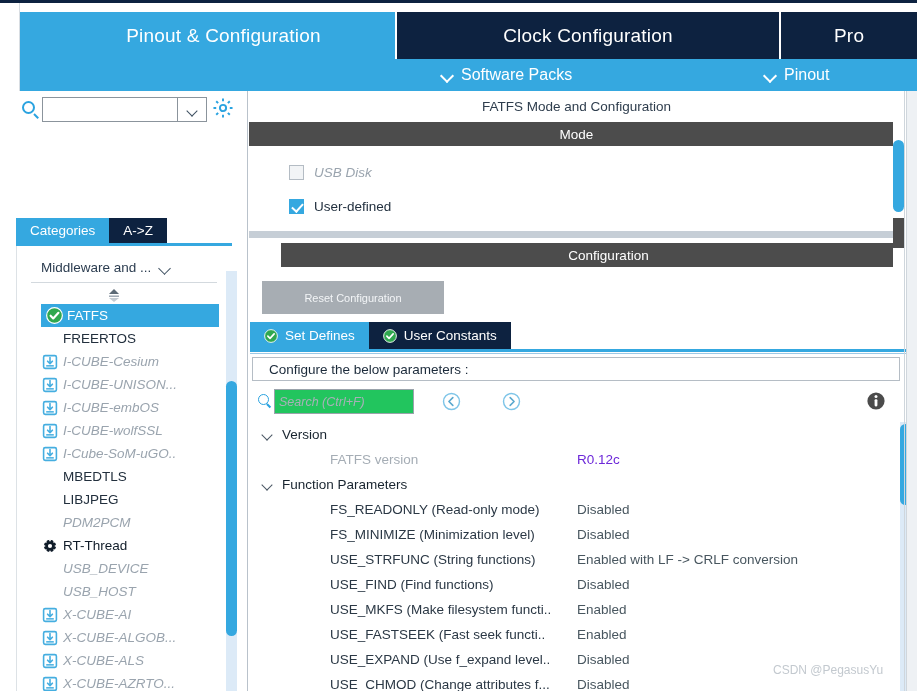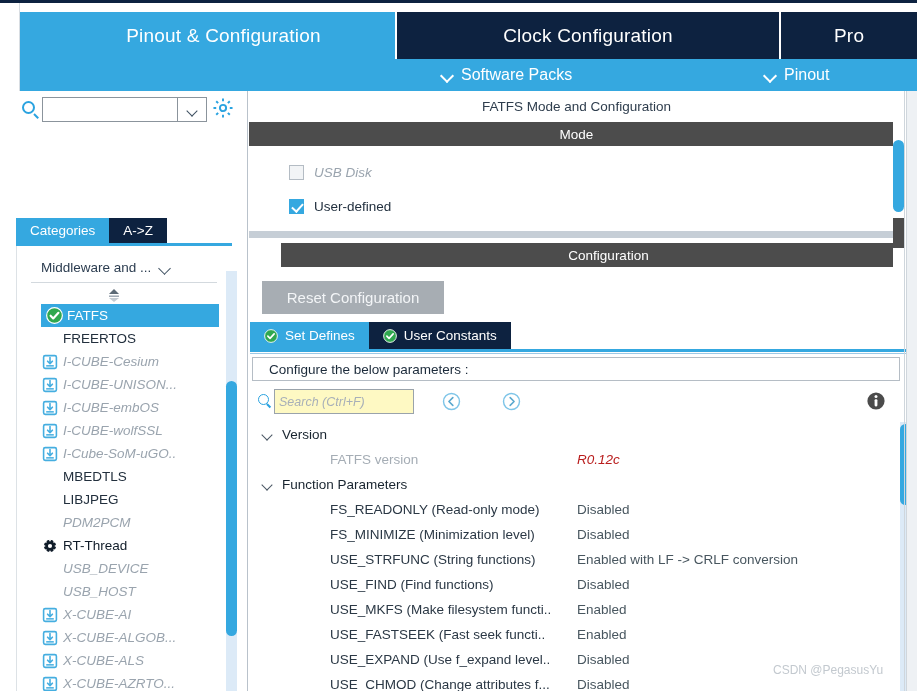--- a/index.html
+++ b/index.html
@@ -325,21 +325,21 @@
   }
 
   .reset-btn {
     position: absolute; left: 262px; top: 281px;
     width: 182px; height: 33px;
     background: #a7adb3;
     color: #f3f5f7;
     border: none;
     display: flex; align-items: center; justify-content: center;
     font-family: "Liberation Sans", sans-serif;
-    font-size: 15px;
+    font-size: 11px;
     box-sizing: border-box;
   }
 
   
   .cfg-tabs {
     position: absolute; left: 250px; top: 322px;
     height: 27px;
     display: flex;
   }
   .cfg-tab {
@@ -395,21 +395,21 @@
     position: absolute; left: 8px; top: 8px;
     width: 5px; height: 1.7px;
     background: #2aa3e0;
     transform: rotate(45deg);
     transform-origin: left center;
   }
   .param-search-box {
     position: absolute; left: 22px; top: 4px;
     width: 140px; height: 25px;
     border: 1px solid #9aa3ab;
-    background: #fef9c3;
+    background: #22c55e;
     box-sizing: border-box;
     display: flex; align-items: center;
   }
   .param-search-input {
     border: none; outline: none; background: transparent;
     width: 100%;
     padding: 0 4px;
     font-family: "Liberation Sans", sans-serif;
     font-size: 12.5px;
     font-style: italic;
@@ -459,21 +459,21 @@
     margin-left: 78px;
     color: #2b3845;
     overflow: hidden;
     text-overflow: clip;
   }
   .tree-param-name.dim { color: #a5adb5; }
   .tree-param-val {
     position: absolute; left: 325px;
     color: #48565f;
   }
-  .tree-param-val.dim { color: #b91c1c; font-style: italic; }
+  .tree-param-val.dim { color: #6d28d9; }
 
   
   .tree-sb-track {
     position: absolute; left: 900px; top: 422px;
     width: 11px; height: 269px;
     background: #dceaf7;
   }
   .tree-sb-thumb {
     position: absolute; left: 900px; top: 424px;
     width: 11px; height: 81px;

